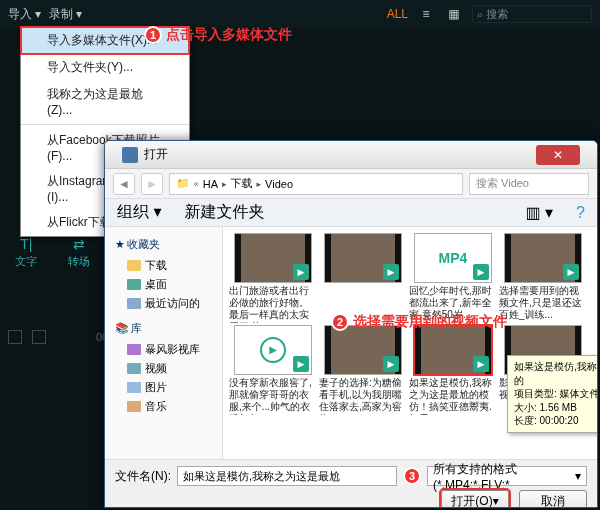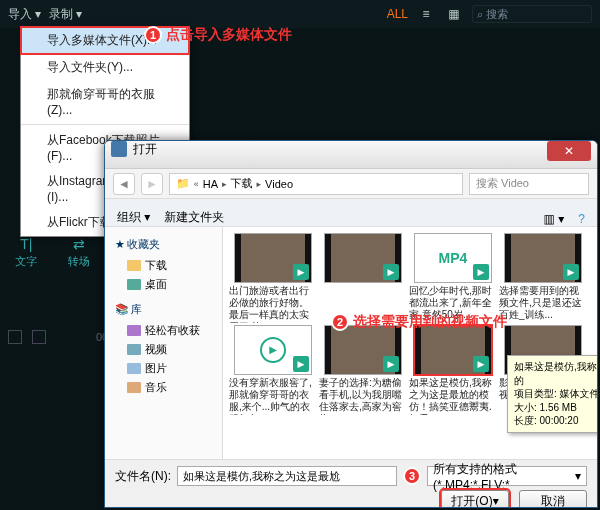--- a/index.html
+++ b/index.html
@@ -16,29 +16,29 @@
 .menu .sep{height:1px;background:#ddd;margin:2px 0}
 .ann{position:absolute;display:flex;align-items:center;gap:4px;z-index:6}
 .ann .c{width:18px;height:18px;border-radius:50%;background:#e33;border:2px solid #fff;display:flex;align-items:center;justify-content:center;color:#fff;font-size:11px;font-weight:bold}
 .ann .t{color:#e33;font-size:14px;font-weight:bold}
 .lpanel{position:absolute;left:0;top:230px;width:105px;display:flex;color:#3aa}
 .lpanel .tab{flex:1;text-align:center;font-size:11px;padding:6px 0}
 .lpanel .ic{display:block;font-size:14px;margin-bottom:2px}
 .tl{position:absolute;left:0;top:330px;color:#667;font-size:11px;display:flex;align-items:center;gap:10px;padding:0 8px}
 .tl .sq{width:14px;height:14px;border:1px solid #445}
 .dlg{position:absolute;left:104px;top:140px;width:494px;height:368px;background:#fff;border:1px solid #2a5a8a;border-radius:6px 6px 0 0;box-shadow:0 0 12px rgba(0,0,0,.6);z-index:10;overflow:hidden}
-.dlg .tb{height:28px;background:linear-gradient(#f8f8f8,#e0e0e0);display:flex;align-items:flex-start;padding:0 6px;font-size:12px;border-bottom:1px solid #ccc}
+.dlg .tb{height:28px;background:linear-gradient(#f8f8f8,#e0e0e0);display:flex;align-items:center;padding:0 17px;font-size:12px;border-bottom:1px solid #ccc}
 .dlg .tb .ico{width:16px;height:16px;background:#47a;border-radius:2px;margin-right:6px}
 .dlg .tb .sp{flex:1}
 .dlg .tb .x{width:44px;height:20px;background:#c84040;color:#fff;display:flex;align-items:center;justify-content:center;border-radius:3px;cursor:pointer;font-size:12px}
 .dlg .nav{height:30px;background:#f4f4f4;display:flex;align-items:center;padding:0 8px;gap:6px;font-size:12px;border-bottom:1px solid #ddd}
 .dlg .nav .nb{width:22px;height:22px;border:1px solid #ccc;background:#fff;border-radius:3px;display:flex;align-items:center;justify-content:center;color:#888;cursor:pointer}
 .dlg .nav .bc{flex:1;height:22px;border:1px solid #ccc;background:#fff;display:flex;align-items:center;padding:0 6px;gap:4px;font-size:11px}
 .dlg .nav .sr{width:120px;height:22px;border:1px solid #ccc;background:#fff;padding:0 6px;font-size:11px;color:#888;display:flex;align-items:center}
-.dlg .tb2{height:28px;background:#eef2f6;display:flex;align-items:flex-end;padding:0 12px;gap:14px;font-size:12px;border-bottom:1px solid #ddd}
+.dlg .tb2{height:28px;background:#eef2f6;display:flex;align-items:center;padding:0 12px;gap:23px;font-size:16px;border-bottom:1px solid #ddd}
 .dlg .tb2 .sp{flex:1}
 .dlg .body{display:flex;height:232px}
 .dlg .side{width:118px;background:#fafafa;border-right:1px solid #ddd;padding:6px 4px;font-size:11px;overflow:hidden}
 .dlg .side .gl{color:#036;margin:4px 6px;display:flex;align-items:center;gap:2px}
 .dlg .side .it{padding:2px 4px 2px 18px;display:flex;align-items:center;gap:4px;cursor:pointer}
 .dlg .side .fi{width:14px;height:11px;background:#f4c869;border-radius:1px;display:inline-block}
 .dlg .main{flex:1;padding:6px;overflow:hidden;position:relative}
 .dlg .grid{display:flex;flex-wrap:wrap;gap:2px}
 .dlg .item{width:88px;font-size:10px;line-height:1.2}
 .dlg .thumb{width:78px;height:50px;margin:0 auto 2px;background:#333;position:relative;border:1px solid #aaa}
@@ -73,21 +73,21 @@
   <div class="sp"></div>
   <span style="color:#f97316">ALL</span>
   <div class="vbtn">≡</div>
   <div class="vbtn">▦</div>
   <div class="sbox"><span>⌕</span>&nbsp;<span>搜索</span></div>
 </div>
 
 <div class="menu">
   <div class="mi hl" style="outline:2px solid #e33;outline-offset:-1px">导入多媒体文件(X)...</div>
   <div class="mi">导入文件夹(Y)...</div>
-  <div class="mi">那就偷穿哥哥的衣服(Z)...</div>
+  <div class="mi">我称之为这是最尬(Z)...</div>
   <div class="sep"></div>
   <div class="mi">从Facebook下载照片(F)...</div>
   <div class="mi">从Instagram下载照片(I)...</div>
   <div class="mi">从Flickr下载照片</div>
 </div>
 
 <div class="ann" style="left:144px;top:26px">
   <div class="c">1</div>
       <div class="t">点击导入多媒体文件</div>
 </div>
@@ -138,24 +138,28 @@
     <div class="side">
       <div class="gl">★ <span>收藏夹</span></div>
       <div class="it">
             <span class="fi"></span>
             <span>下载</span>
           </div>
       <div class="it">
             <span class="fi" style="background:#5a9"></span>
             <span>桌面</span>
           </div>
+      <div class="it">
+            <span class="fi" style="background:#8ac"></span>
+            <span>最近访问的</span>
+          </div>
       <div class="gl" style="margin-top:8px">📚 <span>库</span></div>
       <div class="it">
             <span class="fi" style="background:#a7c"></span>
-            <span>轻松有收获</span>
+            <span>暴风影视库</span>
           </div>
       <div class="it">
             <span class="fi" style="background:#7ab"></span>
             <span>视频</span>
           </div>
       <div class="it">
             <span class="fi" style="background:#9bd"></span>
             <span>图片</span>
           </div>
       <div class="it">

